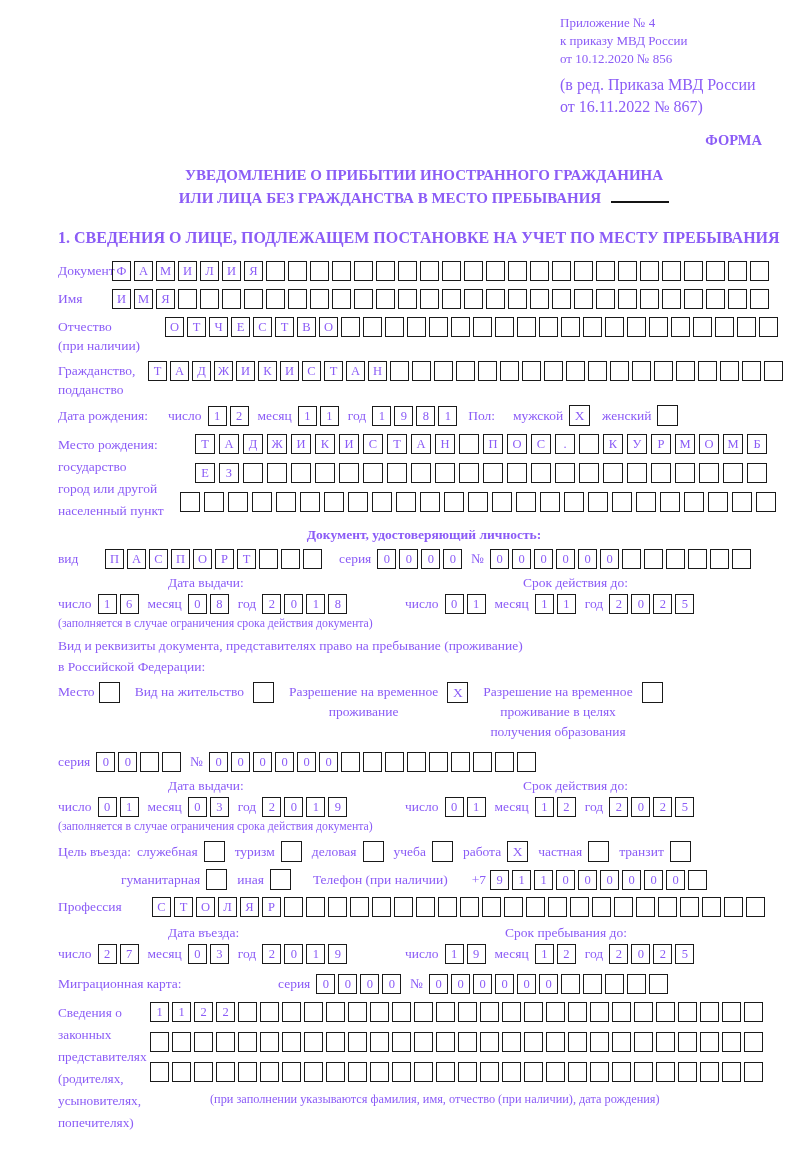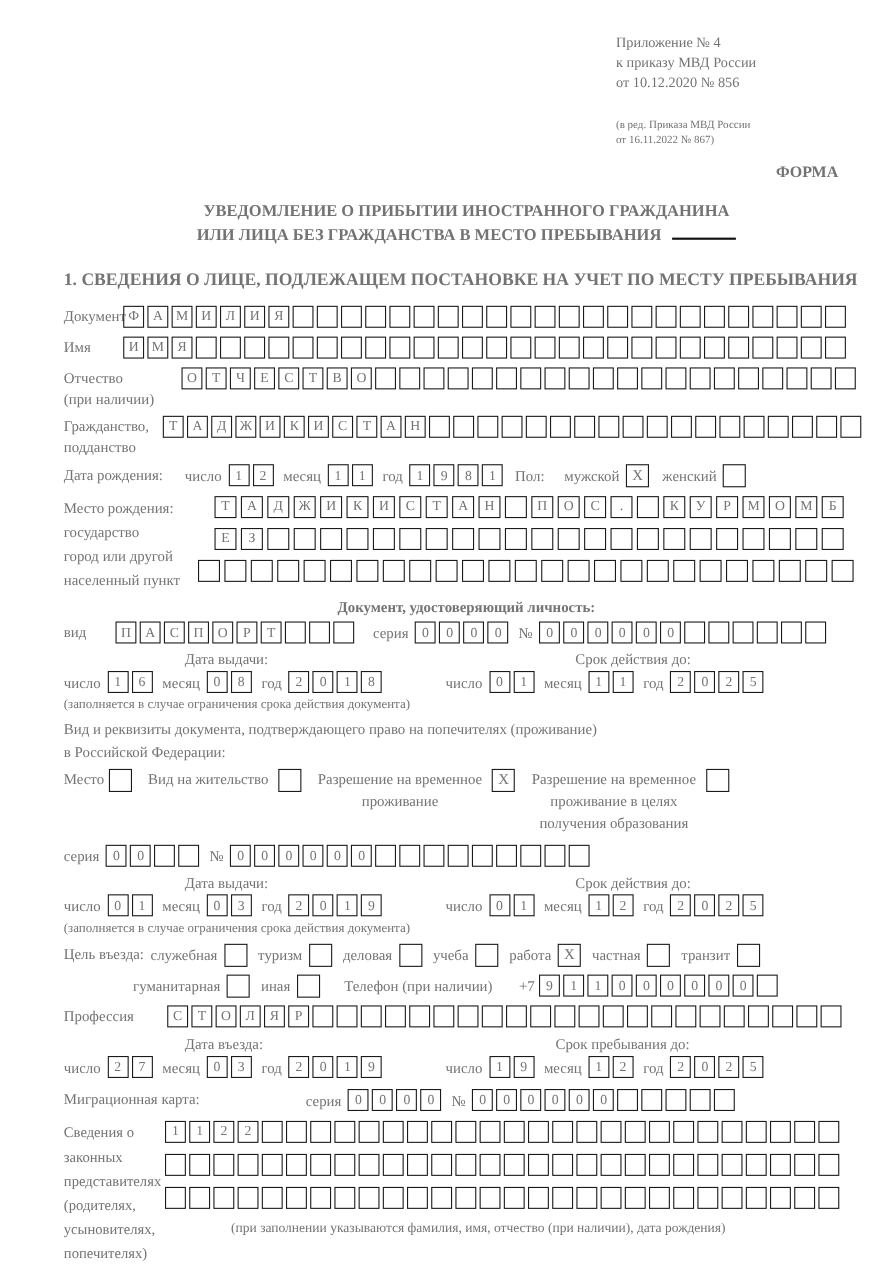--- a/index.html
+++ b/index.html
@@ -1,25 +1,25 @@
 <!DOCTYPE html>
 <html><head>
 <meta charset="utf-8">
 <style>
   * { box-sizing: border-box; }
   html,body { margin:0; padding:0; background:#ffffff; }
   .page {
     width:800px; height:1163px; overflow:hidden; position:relative;
-    background:#ffffff; color:#737373;
+    background:#ffffff; color:#8b5cf6;
     font-family:"Liberation Serif","DejaVu Serif",serif;
-    padding:30px 10px 0 58px;
+    padding:14px 10px 0 58px;
   }
   
   .hdr { margin-left:502px; width:235px; font-size:13px; line-height:1.4; }
-  .hdr-sub { font-size:10px; line-height:1.4; margin-top:22px; }
+  .hdr-sub { font-size:16px; line-height:1.4; margin-top:5px; }
   .forma { font-weight:bold; font-size:14.5px; text-align:right; padding-right:28px; margin-top:14px; }
   
   .title { text-align:center; font-weight:bold; font-size:15px; line-height:1.5; margin-top:15px; }
   .blank { display:inline-block; width:58px; height:13px; border-bottom:2.2px solid #141414; margin-left:10px; }
   .sect { font-weight:bold; font-size:16px; margin-top:20px; margin-bottom:14px; }
   
   .cells { display:inline-flex; flex:none; }
   .cell {
     width:19px; height:20px; flex:none; margin-right:3px;
     border:1.5px solid #1a1a1a;
@@ -427,21 +427,21 @@
             <span class="cell">2</span>
             <span class="cell">0</span>
             <span class="cell">2</span>
             <span class="cell">5</span>
           </span>
       </div>
     </div>
   </div>
   <div class="note">(заполняется в случае ограничения срока действия документа)</div>
 
-  <div style="font-size:13.5px; margin-bottom:5px">Вид и реквизиты документа, подтверждающего право на попечителях (проживание)</div>
+  <div style="font-size:13.5px; margin-bottom:5px">Вид и реквизиты документа, представителях право на пребывание (проживание)</div>
   <div style="font-size:13.5px; margin-bottom:7px">в Российской Федерации:</div>
 
   <div class="permits">
     <div class="pitem">
       <span class="plbl" style="margin-right:4px">Место</span>
       <span class="cb"></span>
     </div>
     <div class="pitem">
       <span class="plbl">Вид на жительство</span>
       <span class="cb"></span>

